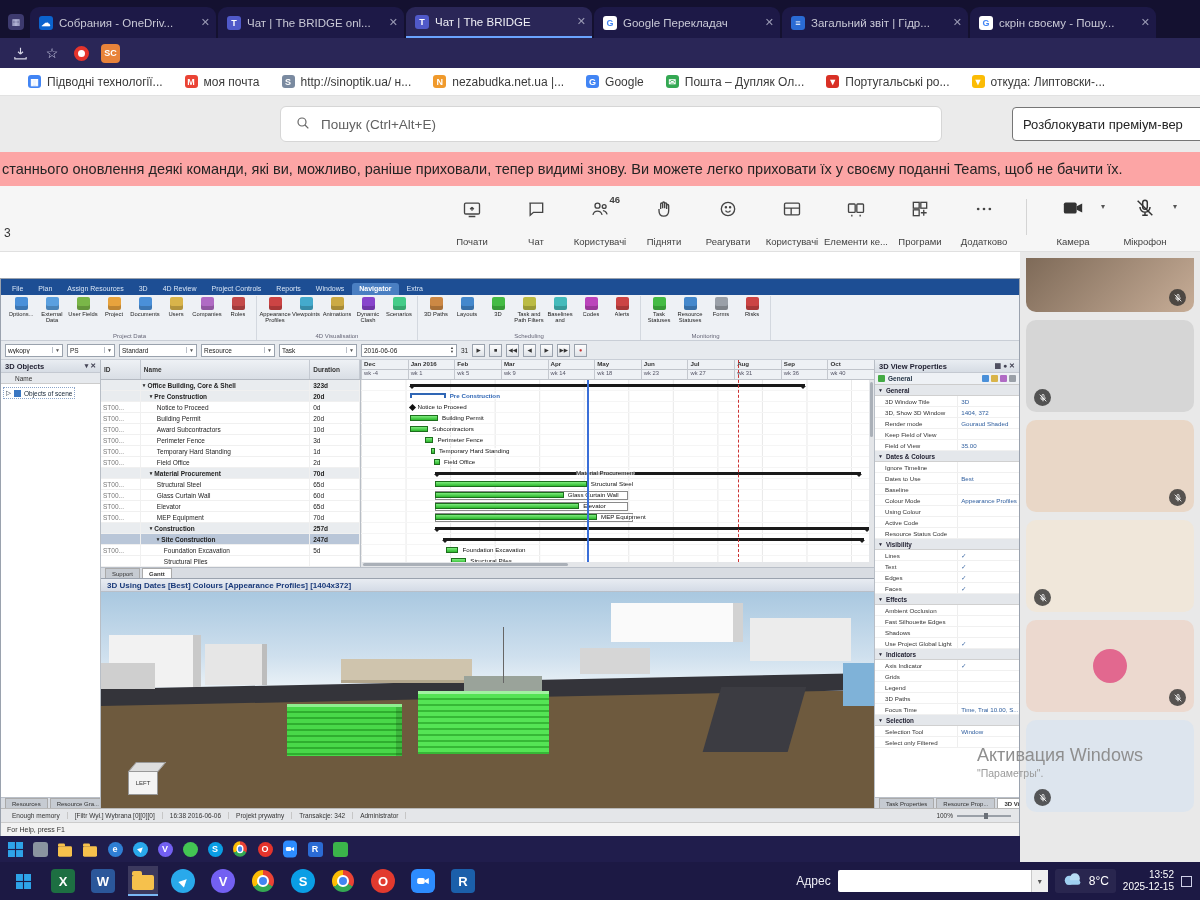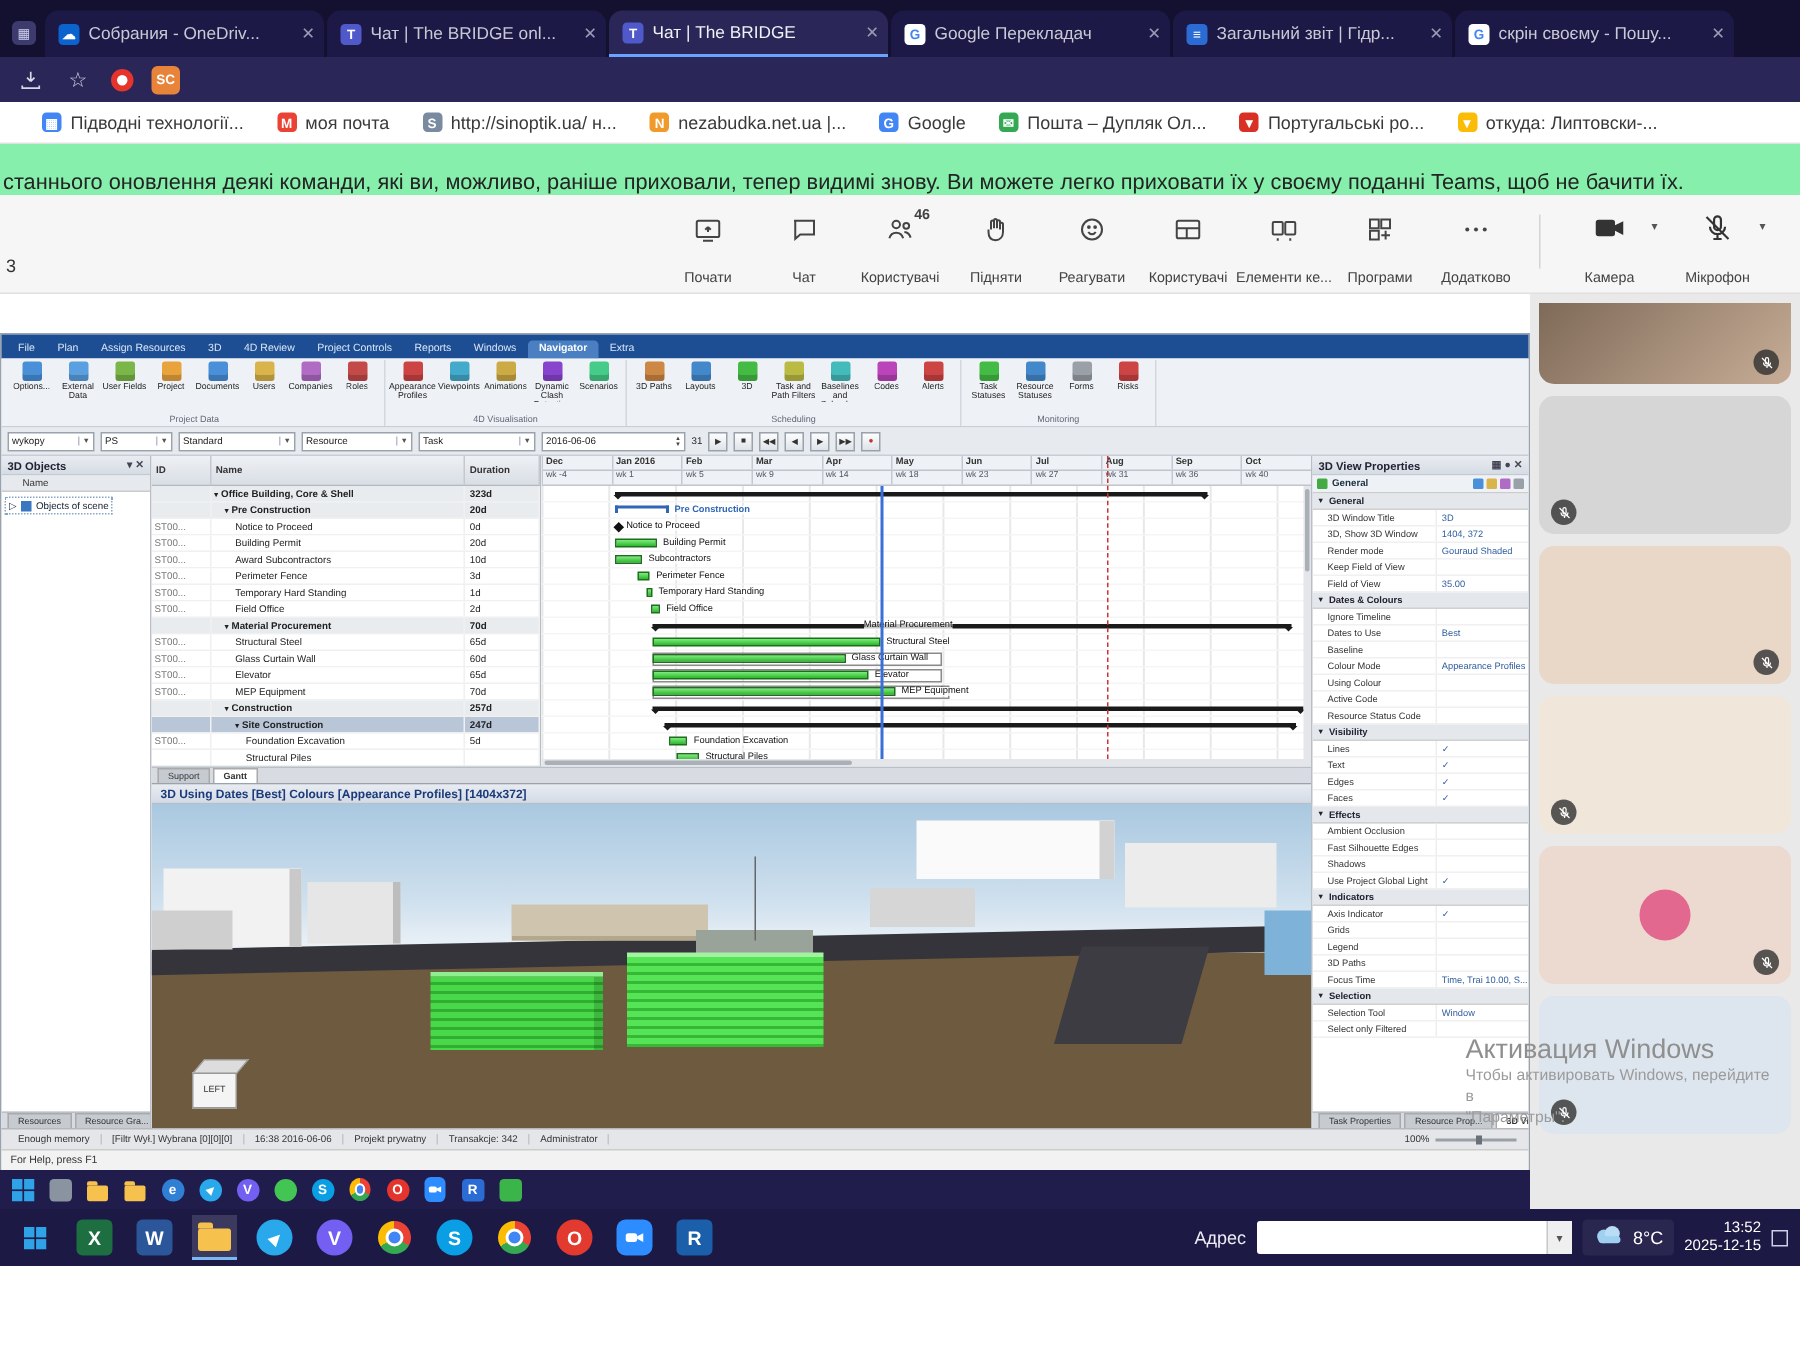--- a/index.html
+++ b/index.html
@@ -23,21 +23,21 @@
 .bookmarksbar{height:28px;background:#fff;border-bottom:1px solid #e2e2e2;display:flex;align-items:center;gap:22px;padding-left:28px;overflow:hidden}
 .bm{display:flex;align-items:center;gap:6px;white-space:nowrap}
 .bm .bmi{width:13px;height:13px;border-radius:3px;color:#fff;font-size:9px;display:flex;align-items:center;justify-content:center;font-weight:bold}
 .bm .bml{font-size:12px;color:#3a3a3a}
 
 
 .teams-topbar{height:56px;background:#ebebeb;position:relative}
 .tsearchbox{position:absolute;left:280px;top:10px;width:662px;height:36px;background:#fff;border:1px solid #d6d6d6;border-radius:6px;display:flex;align-items:center;gap:10px;padding-left:14px}
 .tsearchbox span{font-size:13.5px;color:#616161}
 .premium{position:absolute;left:1012px;top:11px;height:34px;width:200px;background:#fff;border:1px solid #767676;border-radius:4px;font-size:13px;color:#242424;padding:0 10px;white-space:nowrap;overflow:hidden;text-align:left;font-family:inherit}
-.banner{height:34px;background:#86efac;display:flex;align-items:flex-end;overflow:hidden}
+.banner{height:34px;background:#fca5a5;display:flex;align-items:center;overflow:hidden}
 .banner span{font-size:14.5px;color:#242424;margin-left:2px;white-space:nowrap}
 .meeting-toolbar{height:66px;background:#f6f6f6;border-bottom:1px solid #e0e0e0;position:relative;overflow:hidden}
 .side-num{position:absolute;left:4px;top:40px;font-size:12px;color:#333}
 #mtb-items{position:absolute;left:440px;top:5px;display:flex}
 .mtb-item{width:64px;display:flex;flex-direction:column;align-items:center;position:relative;padding-top:4px}
 .mtb-item.wide{width:72px}
 .mtb-icon{height:24px;display:flex;align-items:flex-end}
 .mtb-label{font-size:9.5px;color:#424242;margin-top:17px;white-space:nowrap}
 .mtb-badge{position:absolute;top:3px;right:12px;font-size:9.5px;color:#424242;font-weight:bold}
 .mtb-chev{position:absolute;top:11px;right:4px;font-size:8px;color:#555}
@@ -283,20 +283,32 @@
       <div class="bm">
         <span class="bmi" style="background: rgb(217, 48, 37);">▼</span>
         <span class="bml">Португальські ро...</span>
       </div>
       <div class="bm">
         <span class="bmi" style="background: rgb(251, 188, 5);">▼</span>
         <span class="bml">откуда: Липтовски-...</span>
       </div>
     </div>
 
+  <div class="teams-topbar">
+    <div class="tsearchbox">
+      <span>
+        <svg viewBox="0 0 24 24" width="16" fill="none" stroke="#666" stroke-width="1.8">
+            <circle cx="10.5" cy="10.5" r="6"></circle>
+            <path d="M15 15l5 5"></path>
+          </svg>
+      </span>
+      <span>Пошук (Ctrl+Alt+E)</span>
+    </div>
+    <button class="premium">Розблокувати преміум-вер</button>
+  </div>
 
   <div class="banner">
     <span>станнього оновлення деякі команди, які ви, можливо, раніше приховали, тепер видимі знову. Ви можете легко приховати їх у своєму поданні Teams, щоб не бачити їх.</span>
   </div>
 
   <div class="meeting-toolbar">
     <span class="side-num">3</span>
     <div id="mtb-items">
         <div class="mtb-item">
           <div class="mtb-icon">
@@ -1180,21 +1192,20 @@
               <rect x="9.5" y="3.5" width="5" height="10" rx="2.5"></rect>
               <path d="M6.5 11a5.5 5.5 0 0011 0M12 16.5V20"></path>
               <path d="M4 4l16 16"></path>
             </svg>
           </div>
         </div>
       </div>
 
     <div class="activation">
       <div class="at">Активация Windows</div>
-      <div class="ab">Чтобы активировать Windows, перейдите в</div>
       <div class="ab">"Параметры".</div>
     </div>
   </div>
 
   <div class="taskbar">
     <div id="vtb-icons" style="display:flex;align-items:center;gap:10px">
         <div class="app">
           <span class="win-flag">
             <svg viewBox="0 0 16 16" width="15" height="15">
               <rect width="7.4" height="7.4" fill="#2ea3e8"></rect>

